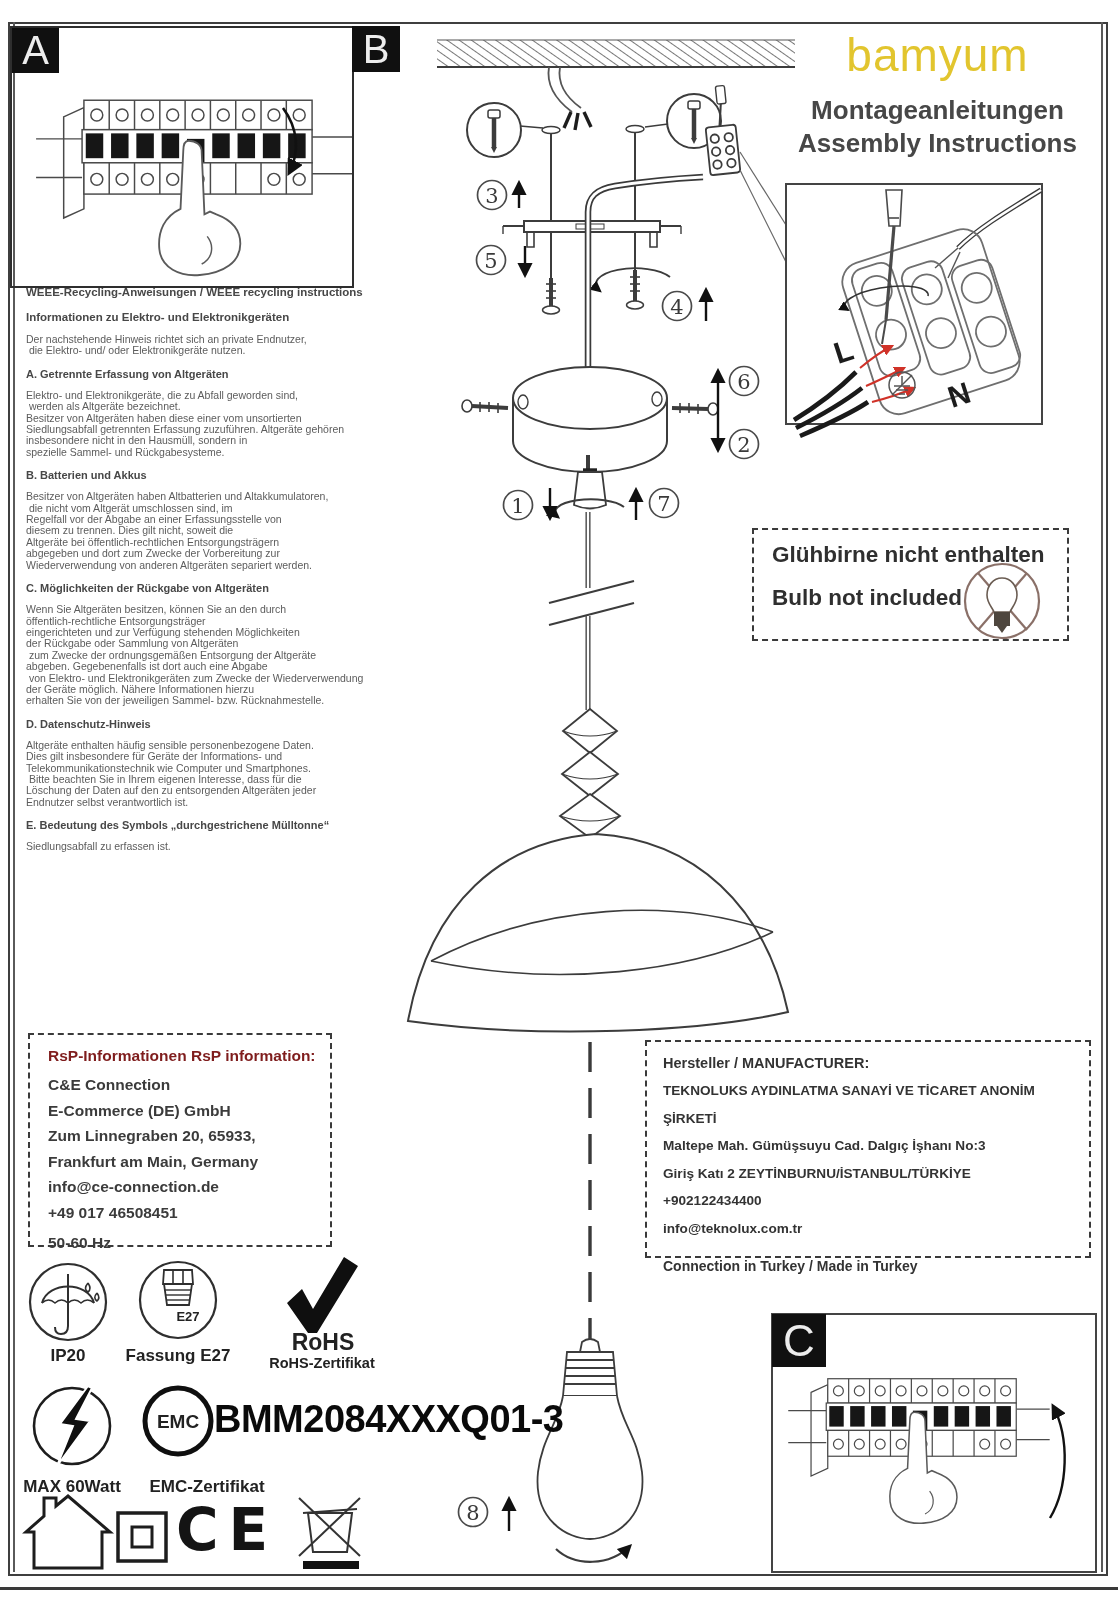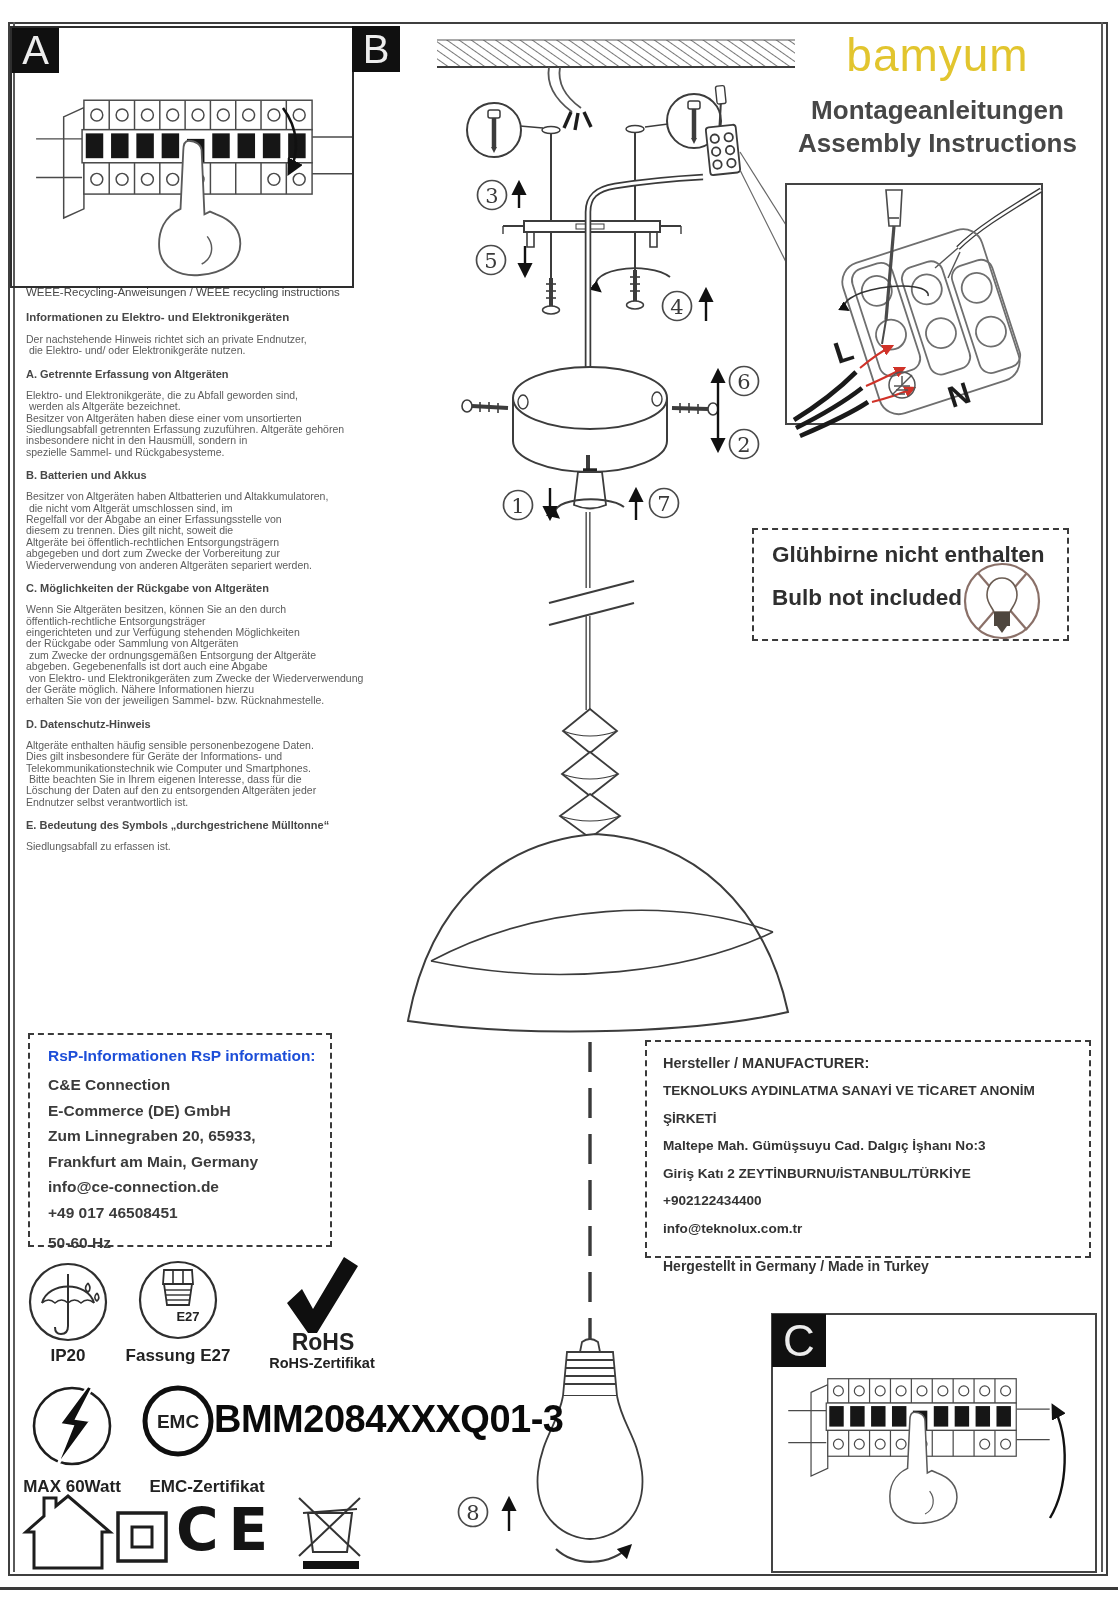--- a/index.html
+++ b/index.html
@@ -12,32 +12,32 @@
   .bottom-rule{left:0;top:1587px;width:1118px;height:3px;background:#3a3a3a;z-index:2;}
   
   .tab{background:#101010;color:#ededed;display:flex;align-items:center;justify-content:center;
        font-size:40px;font-weight:400;z-index:4;}
   
   .brand-wrap{left:795px;top:30px;width:285px;text-align:center;z-index:3;}
   .brand{font-size:46px;font-weight:normal;color:#e2c52e;letter-spacing:1px;line-height:50px;}
   .title-line{font-size:26px;font-weight:600;color:#474747;line-height:33px;}
   
   .weee{left:26px;top:286px;width:424px;z-index:3;}
-  .weee .h1{font-size:11.5px;font-weight:normal;color:#474747;margin:0 0 13px 0;}
+  .weee .h1{font-size:11.5px;font-weight:bold;color:#474747;margin:0 0 13px 0;}
   .weee .h2{font-size:11.5px;font-weight:bold;color:#474747;margin:0 0 11px 0;}
   .weee p{font-size:10.5px;line-height:11.4px;color:#5c5c5c;margin:0 0 11px 0;white-space:pre-wrap;}
   .weee h3{font-size:11px;font-weight:bold;color:#474747;margin:0 0 10px 0;}
   
   .dashed{border:2.5px dashed #3a3a3a;z-index:2;}
   .bulb-note{left:752px;top:528px;width:313px;height:109px;padding-left:0;}
   .bulb-note .l1{position:absolute;left:18px;top:12px;font-size:22.5px;font-weight:600;color:#2f2f2f;}
   .bulb-note .l2{position:absolute;left:18px;top:55px;font-size:22.5px;font-weight:600;color:#2f2f2f;}
   .rsp{left:28px;top:1033px;width:300px;height:210px;}
   .rsp .inner{position:absolute;left:18px;top:12px;}
-  .rsp .head{font-size:15.5px;font-weight:bold;color:#1d4ed8;margin-bottom:7px;}
+  .rsp .head{font-size:15.5px;font-weight:bold;color:#7f1d1d;margin-bottom:7px;}
   .rsp .line{font-size:15.5px;font-weight:600;color:#3b3b3b;line-height:25.5px;}
   .rsp .hz{margin-top:9px;font-size:15.5px;font-weight:600;color:#3b3b3b;}
   .mfg{left:645px;top:1040px;width:442px;height:214px;}
   .mfg .inner{position:absolute;left:16px;top:13px;width:418px;}
   .mfg .head{font-size:14.5px;font-weight:bold;color:#333;margin-bottom:6px;}
   .mfg .line{font-size:13.6px;font-weight:bold;color:#333;line-height:27.5px;}
   .mfg .foot{margin-top:16px;font-size:14px;font-weight:bold;color:#333;}
   
   .cert{z-index:3;text-align:center;font-weight:bold;color:#222;}
   .code{font-size:38px;font-weight:bold;color:#0a0a0a;letter-spacing:-0.5px;z-index:3;}
@@ -506,21 +506,21 @@
   </div>
 
   <div class="abs dashed mfg">
     <div class="inner">
       <div class="head">Hersteller / MANUFACTURER:</div>
       <div class="line">TEKNOLUKS AYDINLATMA SANAYİ VE TİCARET ANONİM ŞİRKETİ</div>
       <div class="line">Maltepe Mah. Gümüşsuyu Cad. Dalgıç İşhanı No:3</div>
       <div class="line">Giriş Katı 2 ZEYTİNBURNU/İSTANBUL/TÜRKİYE</div>
       <div class="line">+902122434400</div>
       <div class="line">info@teknolux.com.tr</div>
-      <div class="foot">Hergestellt in Germany / Made in Turkey</div>
+      <div class="foot">Connection in Turkey / Made in Turkey</div>
     </div>
   </div>
 
   <div class="abs cert" style="left:30px;top:1346px;width:76px;font-size:17px;">IP20</div>
   <div class="abs cert" style="left:118px;top:1346px;width:120px;font-size:17px;">Fassung E27</div>
   <div class="abs cert" style="left:166px;top:1309px;width:44px;font-size:13px;">E27</div>
   <div class="abs cert" style="left:284px;top:1329px;width:78px;font-size:23px;">RoHS</div>
   <div class="abs cert" style="left:244px;top:1355px;width:156px;font-size:14.5px;">RoHS-Zertifikat</div>
   <div class="abs cert" style="left:16px;top:1477px;width:112px;font-size:17px;">MAX 60Watt</div>
   <div class="abs cert" style="left:150px;top:1411px;width:56px;font-size:19px;">EMC</div>

